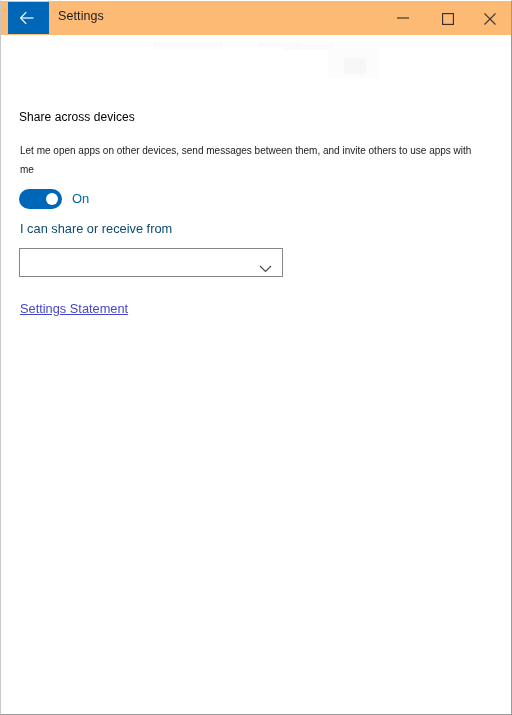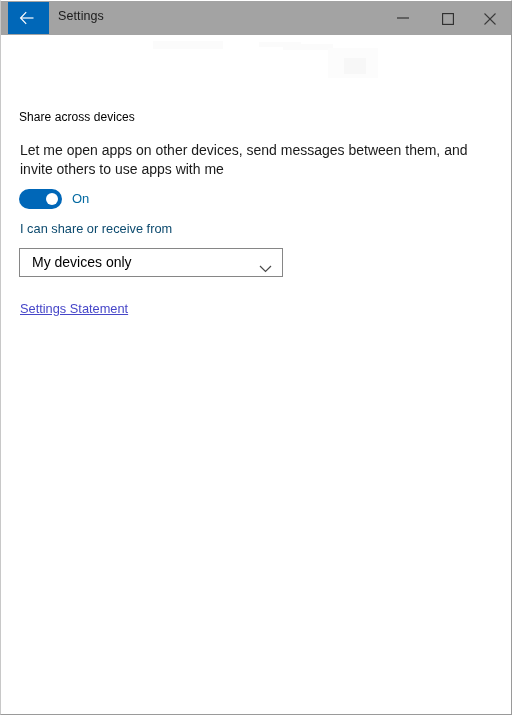--- a/index.html
+++ b/index.html
@@ -31,21 +31,21 @@
     overflow: hidden;
   }
 
   
   #titlebar {
     position: absolute;
     left: 0;
     top: 0;
     width: 510px;
     height: 34px;
-    background: #a3a3a3;
+    background: #fdba74;
   }
   #back-button {
     position: absolute;
     left: 7px;
     top: 1px;
     width: 41px;
     height: 32px;
     background: #0067b8;
     cursor: default;
   }
@@ -123,21 +123,21 @@
     font-size: 12px;
     color: #000000;
     letter-spacing: 0.05px;
     white-space: nowrap;
   }
   #section-description {
     position: absolute;
     left: 19px;
     top: 140px;
     width: 465px;
-    font-size: 14px;
+    font-size: 10px;
     line-height: 19px;
     color: #1a1a1a;
   }
 
   
   #toggle-row {
     position: absolute;
     left: 18px;
     top: 188px;
     height: 22px;
@@ -268,21 +268,20 @@
     <div id="toggle-row">
       <div id="toggle-switch">
         <div id="toggle-knob"></div>
       </div>
       <div id="toggle-label">On</div>
     </div>
 
     <div id="dropdown-label">I can share or receive from</div>
 
     <div id="dropdown">
-      <div id="dropdown-value">My devices only</div>
       <span id="dropdown-chevron">
         <svg width="13" height="8" viewBox="0 0 13 8">
           <path d="M1 1 L6.5 6.5 L12 1" fill="none" stroke="#4a4a4a" stroke-width="1.2"></path>
         </svg>
       </span>
     </div>
 
     <a id="privacy-link" href="#">Settings Statement</a>
 
   </div>

